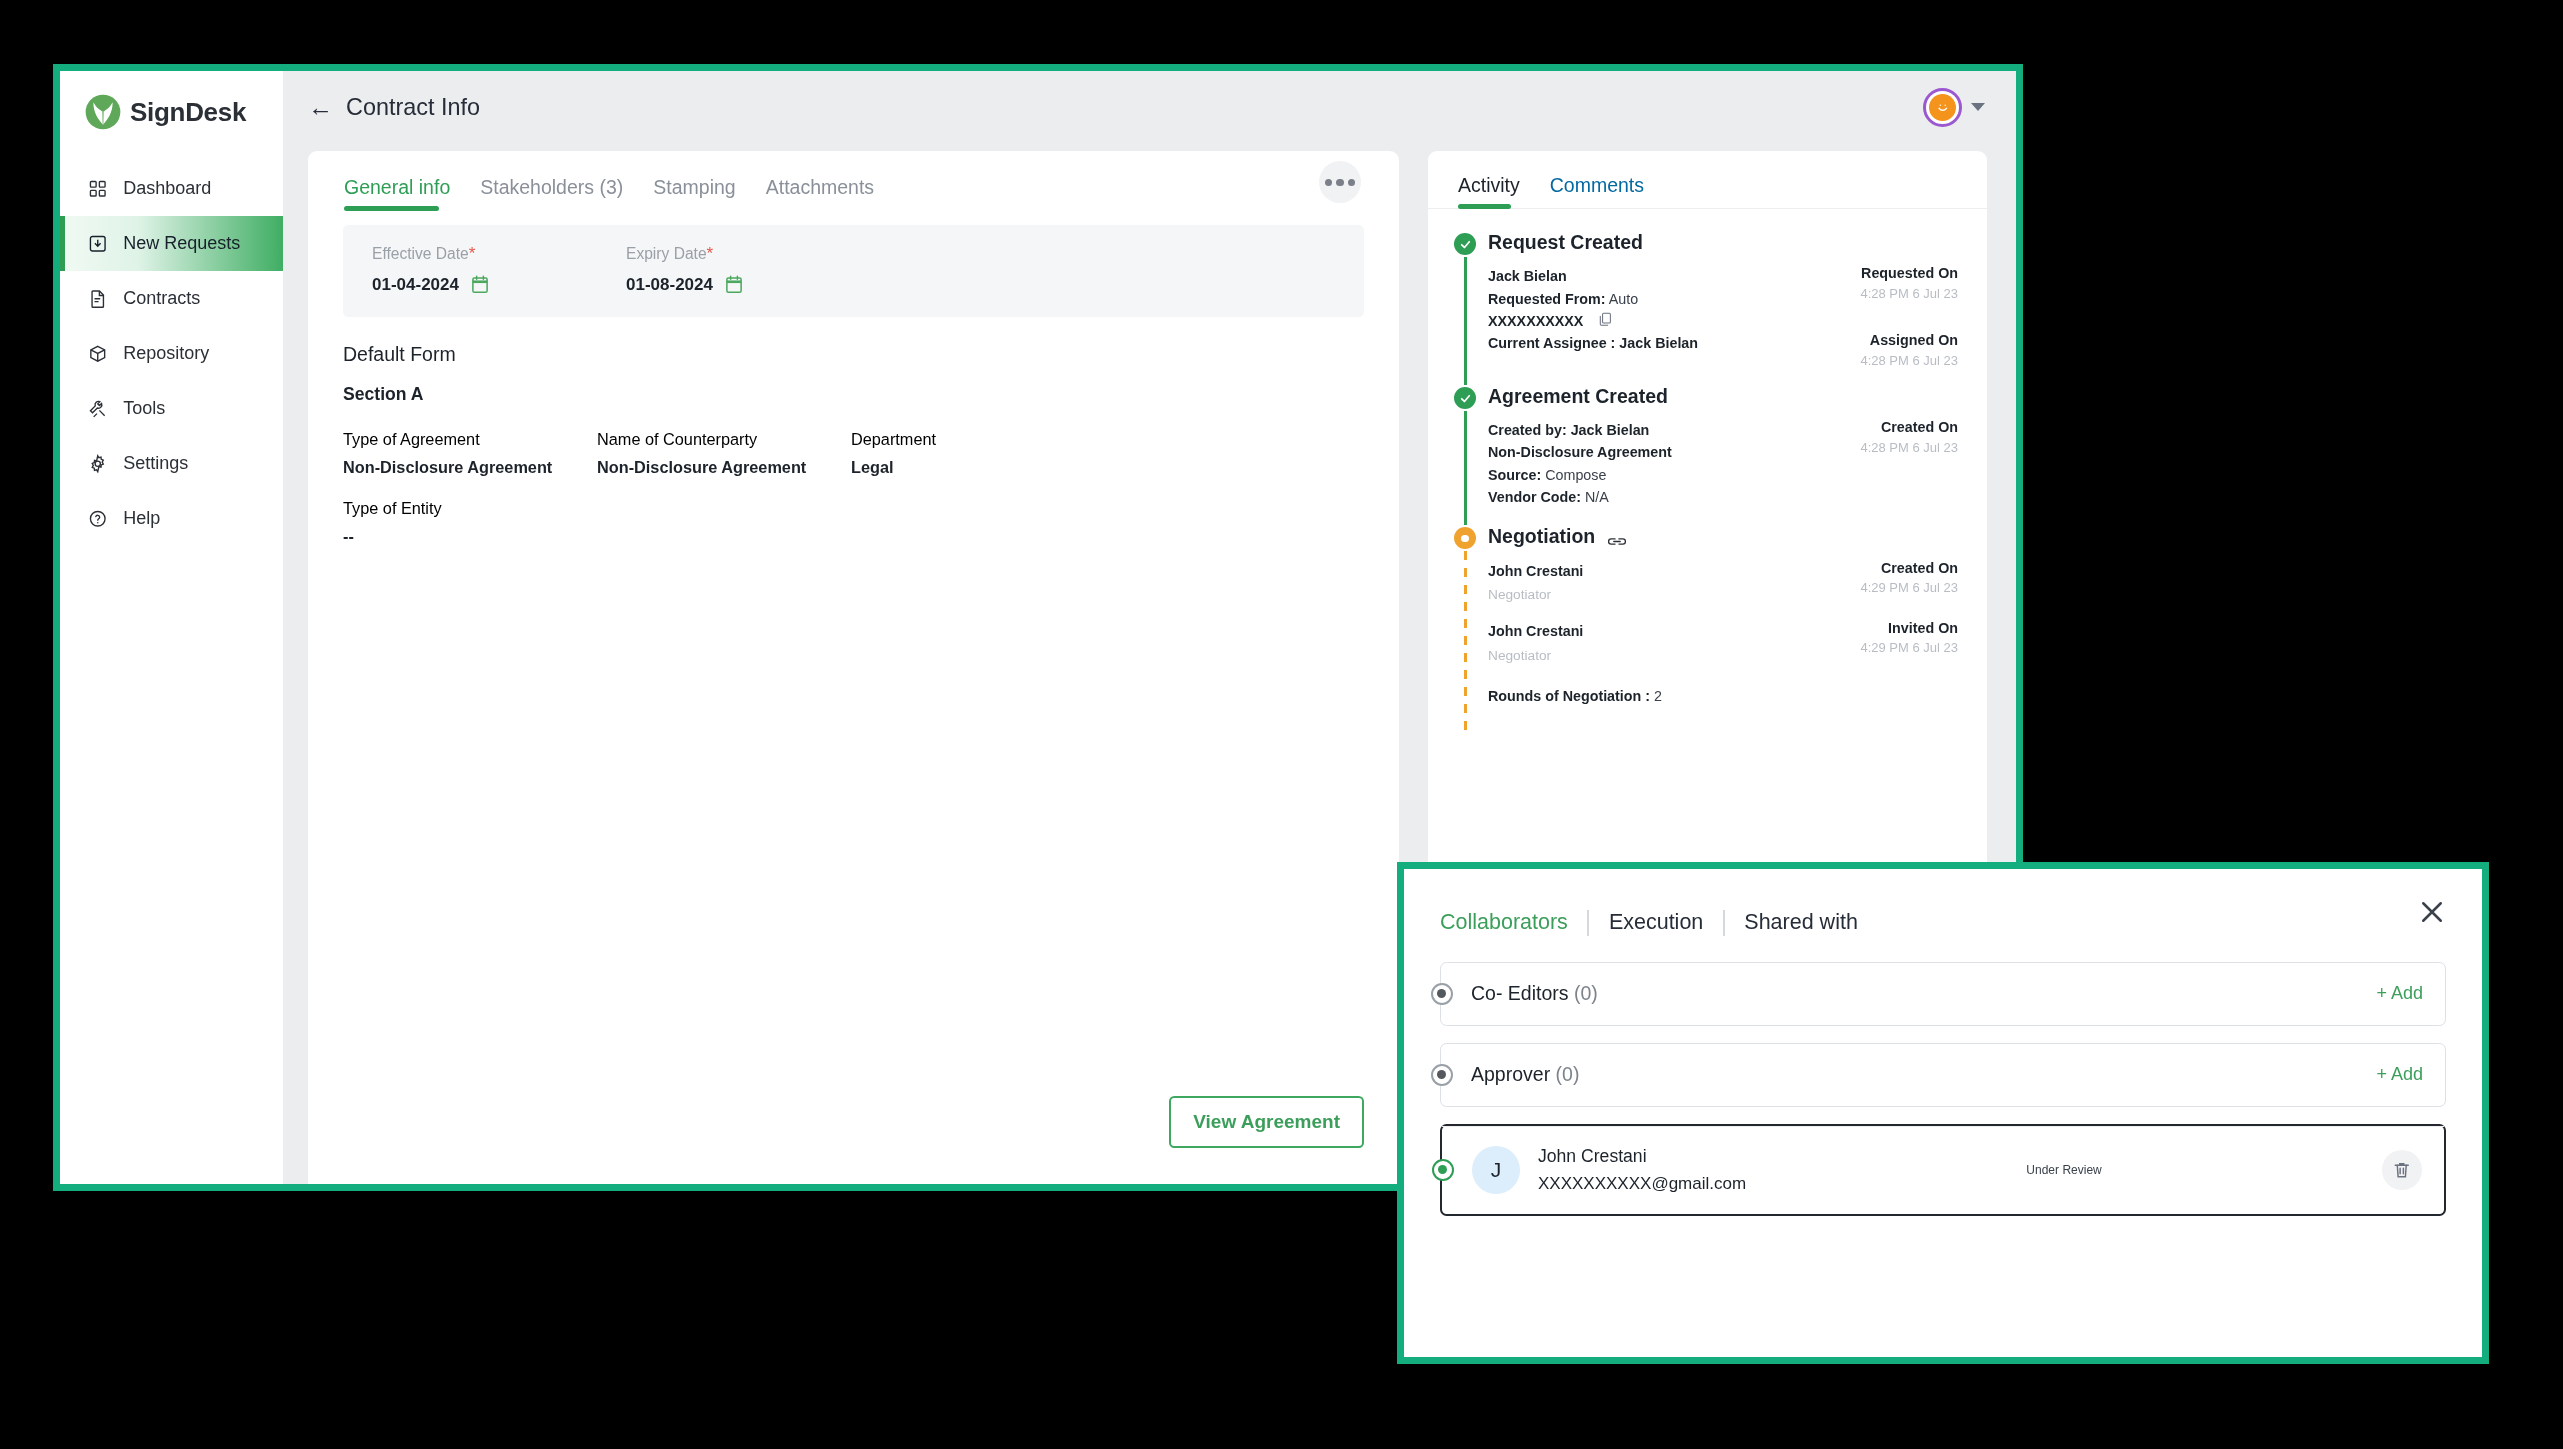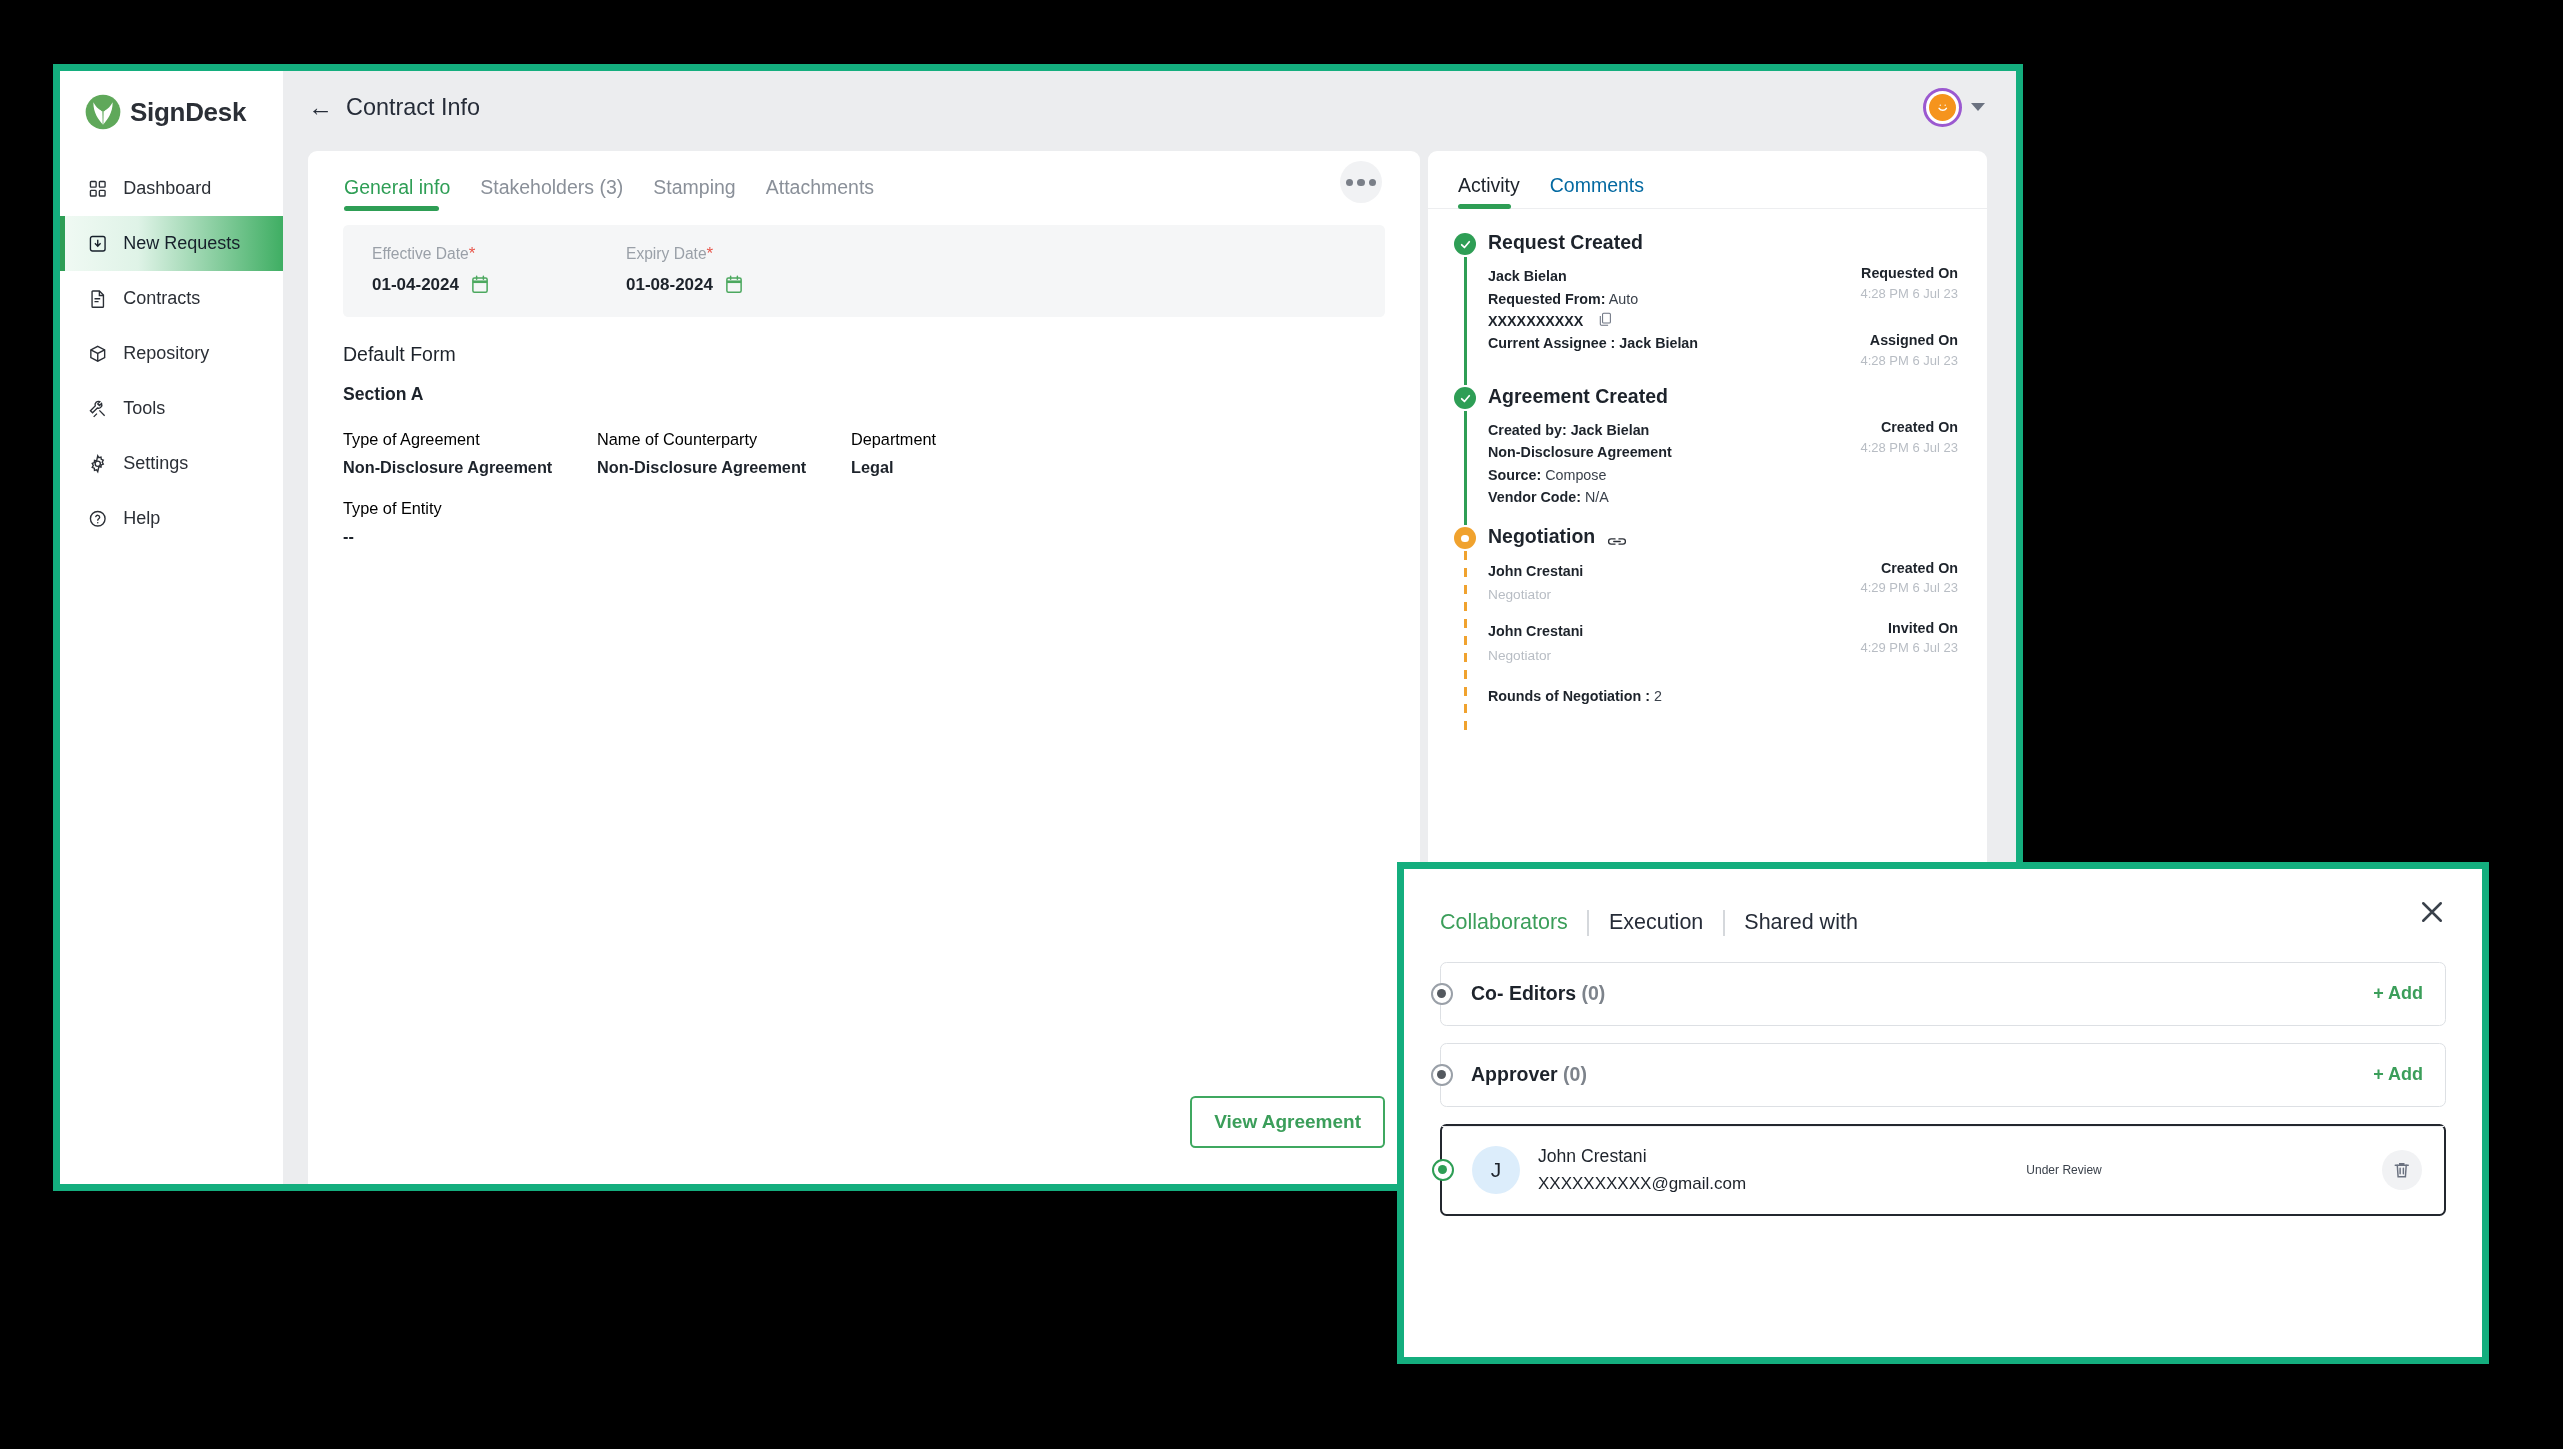--- a/index.html
+++ b/index.html
@@ -72,21 +72,21 @@
     width:39px; height:39px; border-radius:50%;
     border: 3.3px solid #9B59D0; background:#FFF;
     display:flex; align-items:center; justify-content:center;
   }
   .avatar-ring .dot {
     width:27px; height:27px; border-radius:50%; background:#F5941D;
     display:flex; align-items:center; justify-content:center;
   }
   .chev-down { width:0;height:0; border-left:7.8px solid transparent;border-right:7.8px solid transparent;border-top:8.5px solid #6B7280; }
 
-  .body-row { flex:1 1 auto; display:flex; gap:8px; padding: 8px 0 0 25px; min-height:0; }
+  .body-row { flex:1 1 auto; display:flex; gap:29px; padding: 8px 0 0 25px; min-height:0; }
 
   
   .main-card {
     flex: 1 1 auto;
     background:#FFFFFF;
     border-radius: 9px 9px 0 0;
     position:relative;
     min-width:0;
     display:flex; flex-direction:column;
   }
@@ -202,21 +202,21 @@
 
   .acc-list { margin-top: 26px; display:flex; flex-direction:column; gap:17px; }
   .acc {
     position:relative;
     border:1.3px solid #DDE0E4; border-radius:6.5px;
     background:#FFF;
   }
   .acc.selected { border:2px solid #23272E; }
   .acc-head {
     height: 62px; display:flex; align-items:center;
-    padding: 0 22px 0 30px; cursor:pointer;font-weight:bold;
+    padding: 0 22px 0 30px; cursor:pointer;
   }
   .acc-radio {
     position:absolute; left:-10.4px; top:50%; transform:translateY(-50%);
     width:22px;height:22px;border-radius:50%;
     border:2px solid #9AA0A8; background:#FFF;
     display:flex;align-items:center;justify-content:center;
   }
   .acc-radio .rin { width:9px;height:9px;border-radius:50%; background:#54595F; }
   .acc-radio.green { border-color:#2E9E55; }
   .acc-radio.green .rin { background:#2E9E55; }

